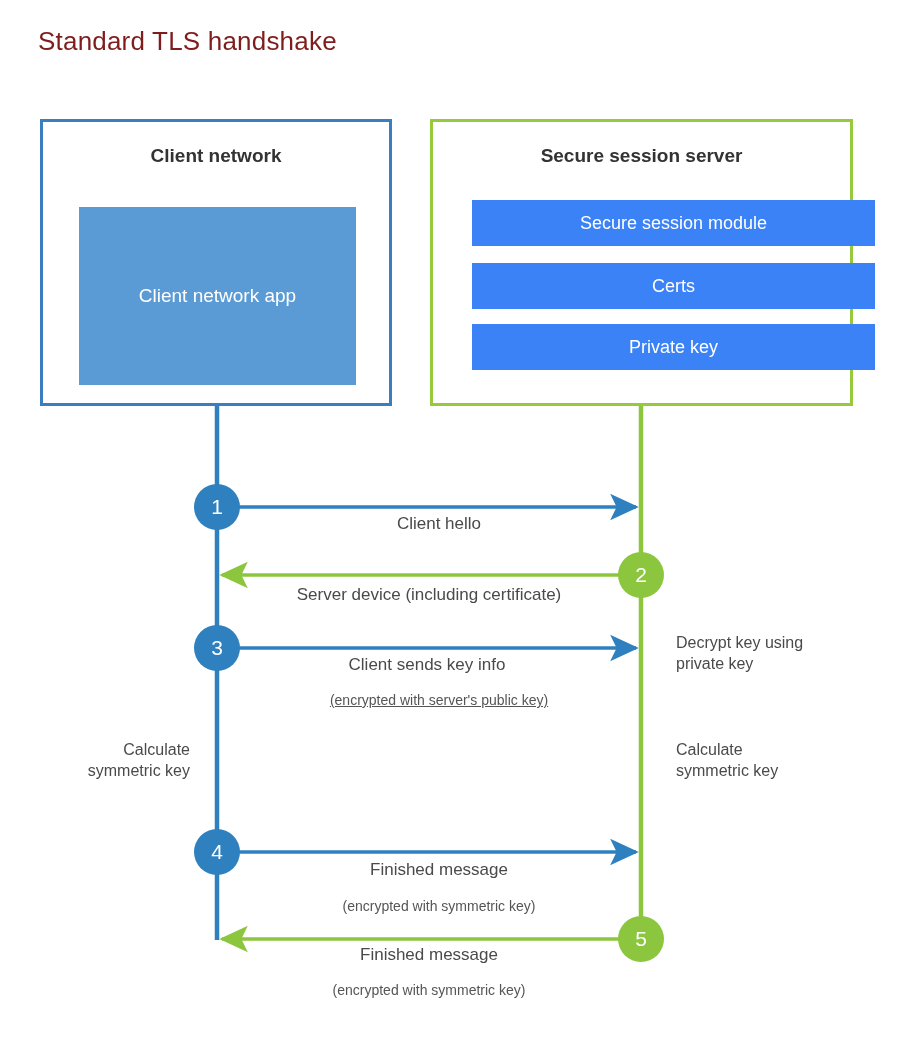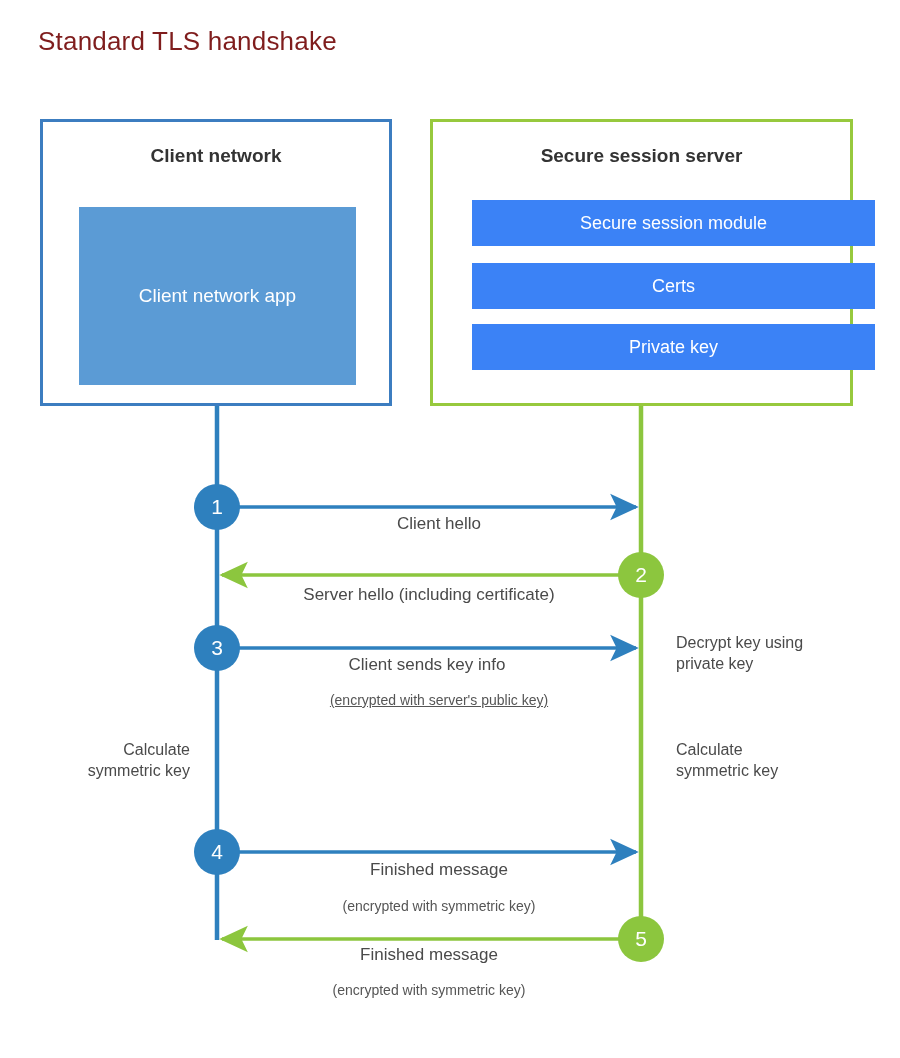--- a/index.html
+++ b/index.html
@@ -189,21 +189,21 @@
   </svg>
 
   <div class="step-circle blue" style="left:194px; top:484px;">1</div>
   <div class="step-circle green" style="left:618px; top:552px;">2</div>
   <div class="step-circle blue" style="left:194px; top:625px;">3</div>
   <div class="step-circle blue" style="left:194px; top:829px;">4</div>
   <div class="step-circle green" style="left:618px; top:916px;">5</div>
 
   <div class="msg-label msg-main" style="left:229px; top:479px; width:420px;">Client hello</div>
 
-  <div class="msg-label msg-main" style="left:219px; top:550px; width:420px;">Server hello (including certificate)</div>
+  <div class="msg-label msg-main" style="left:219px; top:550px; width:420px;">Server device (including certificate)</div>
 
   <div class="msg-label msg-main" style="left:217px; top:620px; width:420px;">Client sends key info</div>
   <div class="msg-label msg-sub" style="left:229px; top:657px; width:420px;text-decoration:underline;">(encrypted with server's public key)</div>
 
   <div class="msg-label msg-main" style="left:229px; top:825px; width:420px;">Finished message</div>
   <div class="msg-label msg-sub" style="left:229px; top:863px; width:420px;">(encrypted with symmetric key)</div>
 
   <div class="msg-label msg-main" style="left:219px; top:910px; width:420px;">Finished message</div>
   <div class="msg-label msg-sub" style="left:219px; top:947px; width:420px;">(encrypted with symmetric key)</div>
 

